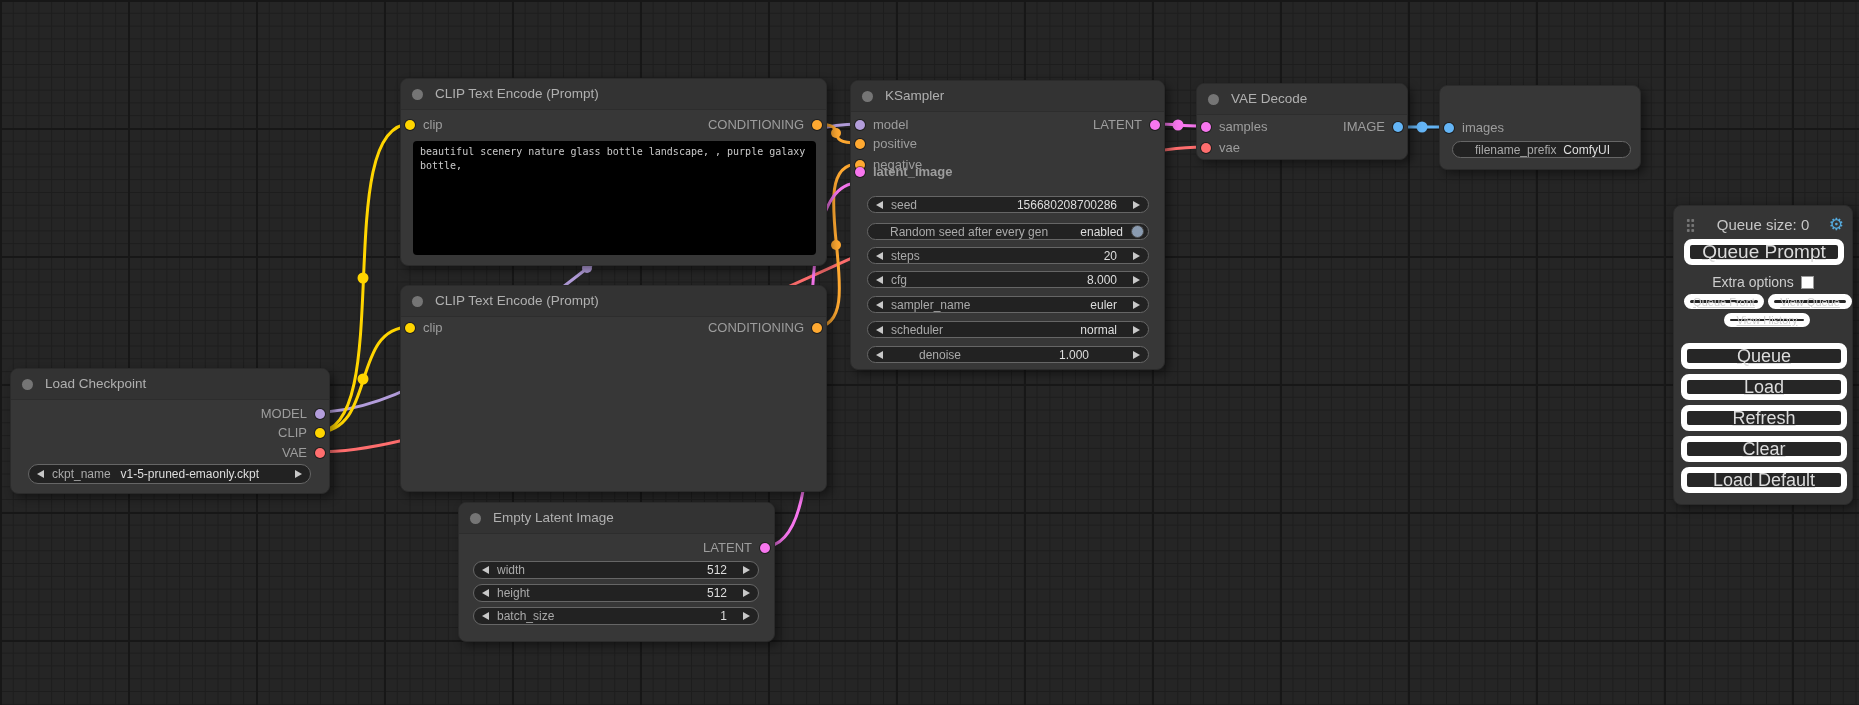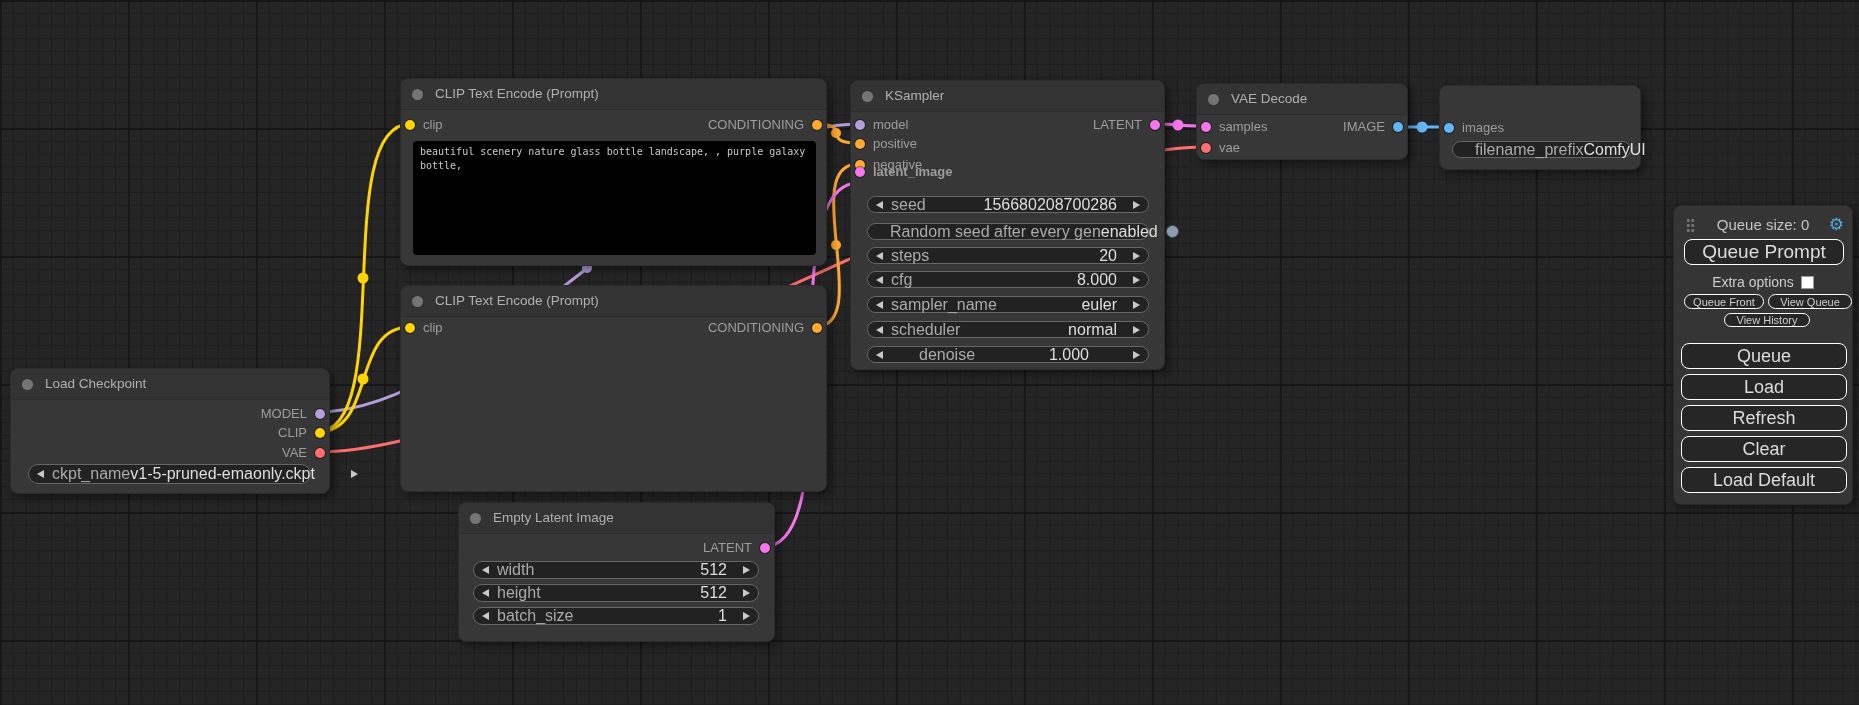--- a/index.html
+++ b/index.html
@@ -24,36 +24,36 @@
   .ndot{position:absolute;left:11px;top:50%;margin-top:-5.5px;width:11px;height:11px;border-radius:50%;}
   .port{position:absolute;left:0;right:0;height:18px;line-height:18px;font-size:13px;color:#9d9d9d;}
   .port .plabel{display:inline-block;}
   .port.in .plabel{margin-left:22px;}
   .port.out{text-align:right;}
   .port.out .plabel{margin-right:22px;}
   .pdot{position:absolute;width:10px;height:10px;border-radius:50%;top:4px;box-shadow:0 0 0 1px rgba(0,0,0,.45);}
   .port.in .pdot{left:4px;}
   .port.out .pdot{right:4px;}
   .widget{position:absolute;background:#222;border:1px solid #666;border-radius:10px;
-          font-size:16px;color:#c8c8c8;display:flex;align-items:center;box-sizing:border-box;}
+          font-size:12px;color:#c8c8c8;display:flex;align-items:center;box-sizing:border-box;}
   .arr{width:0;height:0;display:inline-block;flex:none;}
   .arr.l{border-top:4.5px solid transparent;border-bottom:4.5px solid transparent;border-right:7px solid #c8c8c8;margin-left:8px;}
   .arr.r{border-top:4.5px solid transparent;border-bottom:4.5px solid transparent;border-left:7px solid #c8c8c8;margin-right:8px;margin-left:8px;}
   .wlabel{margin-left:8px;color:#aaaaaa;white-space:nowrap;}
   .wlabel.noarr{margin-left:22px;}
   .wvalue{margin-left:auto;margin-right:8px;color:#dedede;white-space:nowrap;}
   .toggle-dot{width:13px;height:13px;border-radius:50%;margin-right:4px;flex:none;border:1px solid #4a4a4a;box-sizing:border-box;}
   .textarea{position:absolute;background:#000000;border-radius:4px;color:#c9c9c9;
             font-family:"DejaVu Sans Mono",monospace;font-size:10px;line-height:1.4;
             padding:4px 7px;white-space:pre-wrap;word-break:normal;overflow:hidden;box-sizing:border-box;}
   
   .panel{position:absolute;left:1673px;top:205px;width:180px;height:300px;background:#353535;
          border-radius:8px;z-index:3;box-shadow:3px 3px 10px rgba(0,0,0,.5);border:1px solid #2b2b2b;box-sizing:border-box;}
-  .pbtn{position:absolute;background:#262626;border:1px solid #ffffff;border-radius:8px;color:#dcdcdc;
-        display:flex;align-items:center;justify-content:center;box-sizing:border-box;cursor:default;}
+  .pbtn{position:absolute;background:#262626;border:6px solid #ffffff;border-radius:8px;color:#dcdcdc;
+        display:flex;align-items:center;justify-content:center;box-sizing:border-box;cursor:default;text-decoration:underline;}
   .pbtn.small{border-radius:10px;font-size:11px;color:#cfcfcf;}
   .qrow{position:absolute;left:0;right:0;top:9px;height:20px;color:#c5c5c5;font-size:15px;text-align:center;line-height:20px;}
   .handle{position:absolute;left:12px;top:3px;width:9px;height:15px;
           background:radial-gradient(circle,#777 1.3px,transparent 1.5px);background-size:4.5px 5px;}
   .gear{position:absolute;right:8px;top:0px;font-size:17px;line-height:20px;}
   .extra{position:absolute;left:0;right:0;top:67px;height:18px;display:flex;align-items:center;justify-content:center;
          color:#cccccc;font-size:14px;gap:7px;}
   .checkbox{width:13px;height:13px;background:#ffffff;border:1px solid #999;box-sizing:border-box;}
 </style>
 </head>

